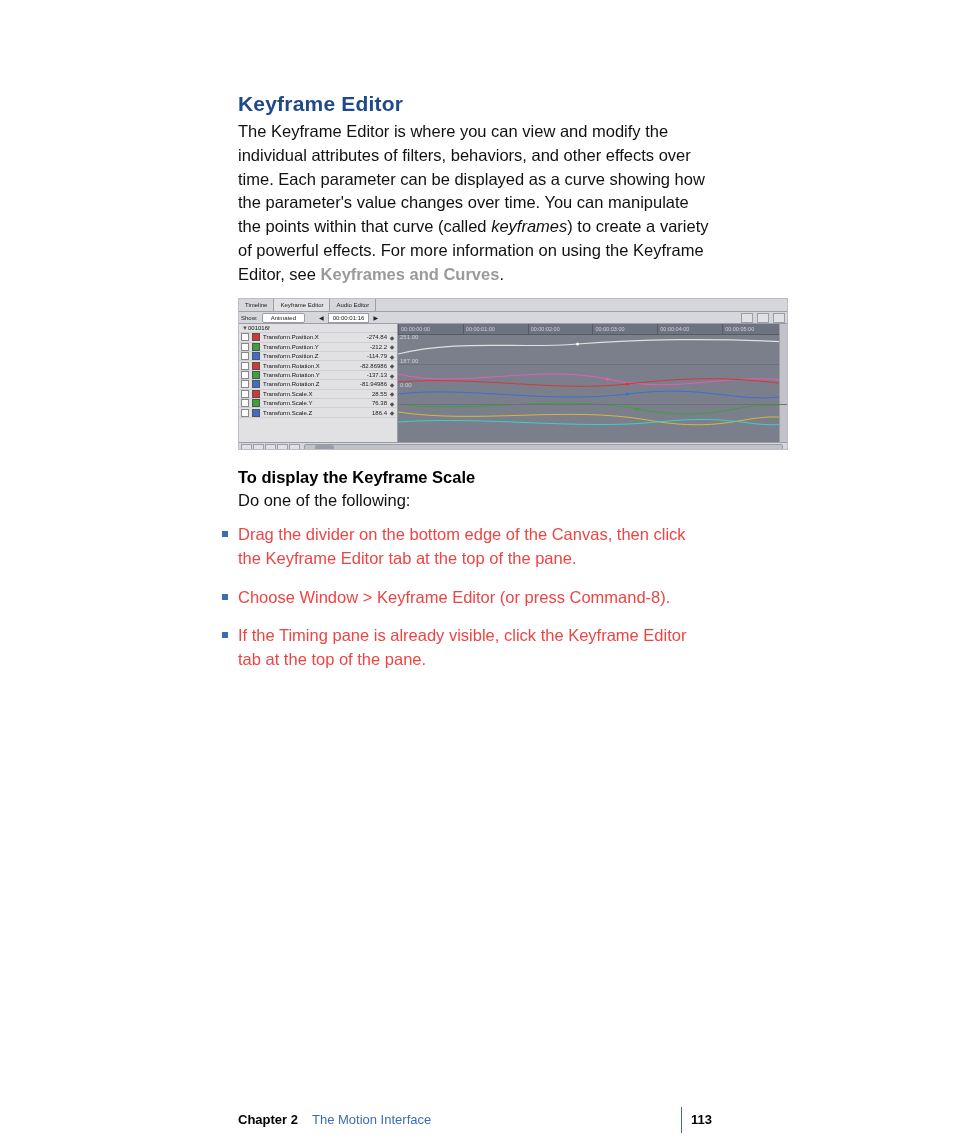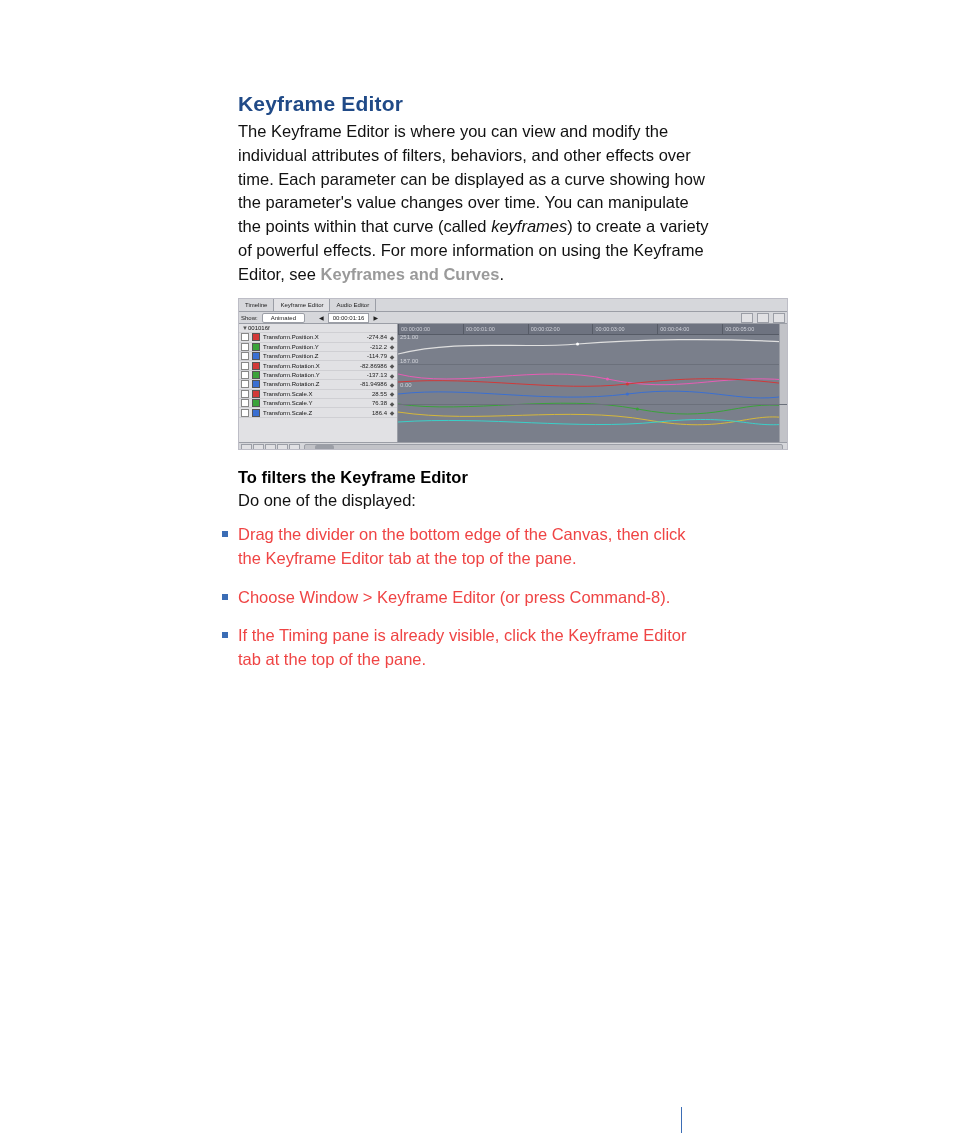--- a/index.html
+++ b/index.html
@@ -359,24 +359,30 @@
         <div></div>
         <div></div>
         <div></div>
       </div>
       <div class="scroll">
         <div class="thumb"></div>
       </div>
     </div>
   </figure>
 
-  <div class="bold-line">To filters the Keyframe Editor</div>
-  <p class="body" style="margin-top:0">Do one of the displayed:</p>
+  <div class="bold-line">To display the Keyframe Scale</div>
+  <p class="body" style="margin-top:0">Do one of the following:</p>
 
   <ul class="bullets" id="bullets">
       <li>Drag the divider on the bottom edge of the Canvas, then click the Keyframe Editor tab at the top of the pane.</li>
       <li>Choose Window &gt; Keyframe Editor (or press Command-8).</li>
       <li>If the Timing pane is already visible, click the Keyframe Editor tab at the top of the pane.</li>
     </ul>
 
+  <div class="footer">
+    <span class="chap">Chapter 2</span>
+    <span class="chapname">The Motion Interface</span>
+    <span class="rule"></span>
+    <span class="pagenum">113</span>
+  </div>
   <div class="footer-sep"></div>
 
 </div>
 
 </body></html>

